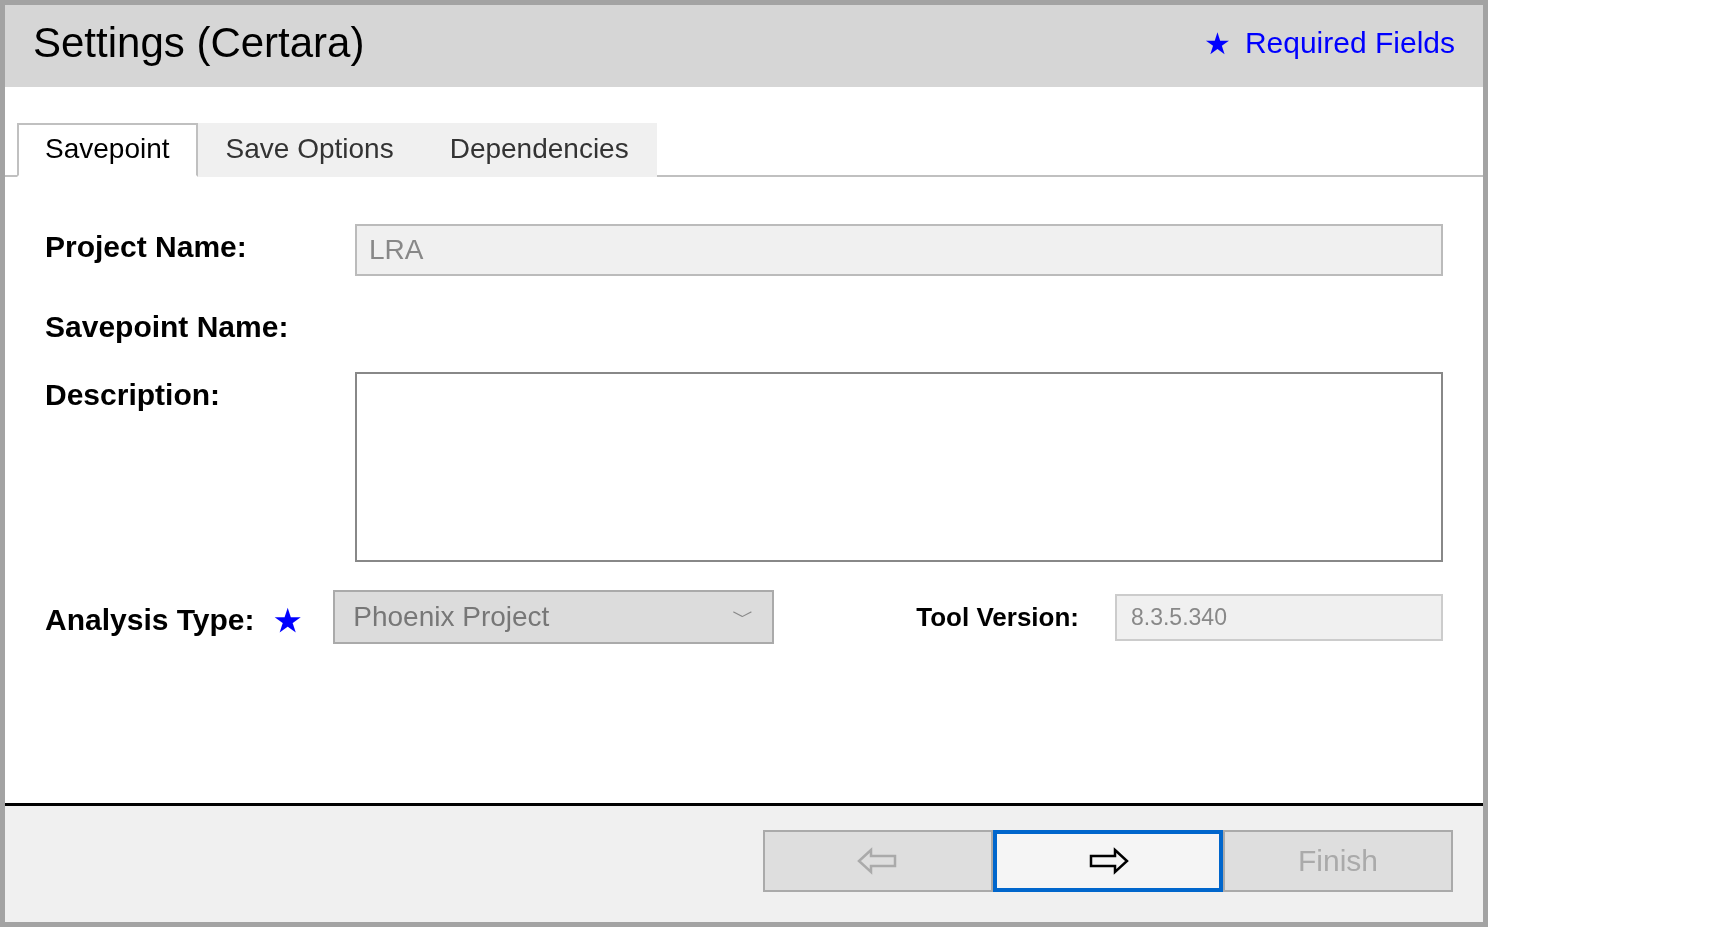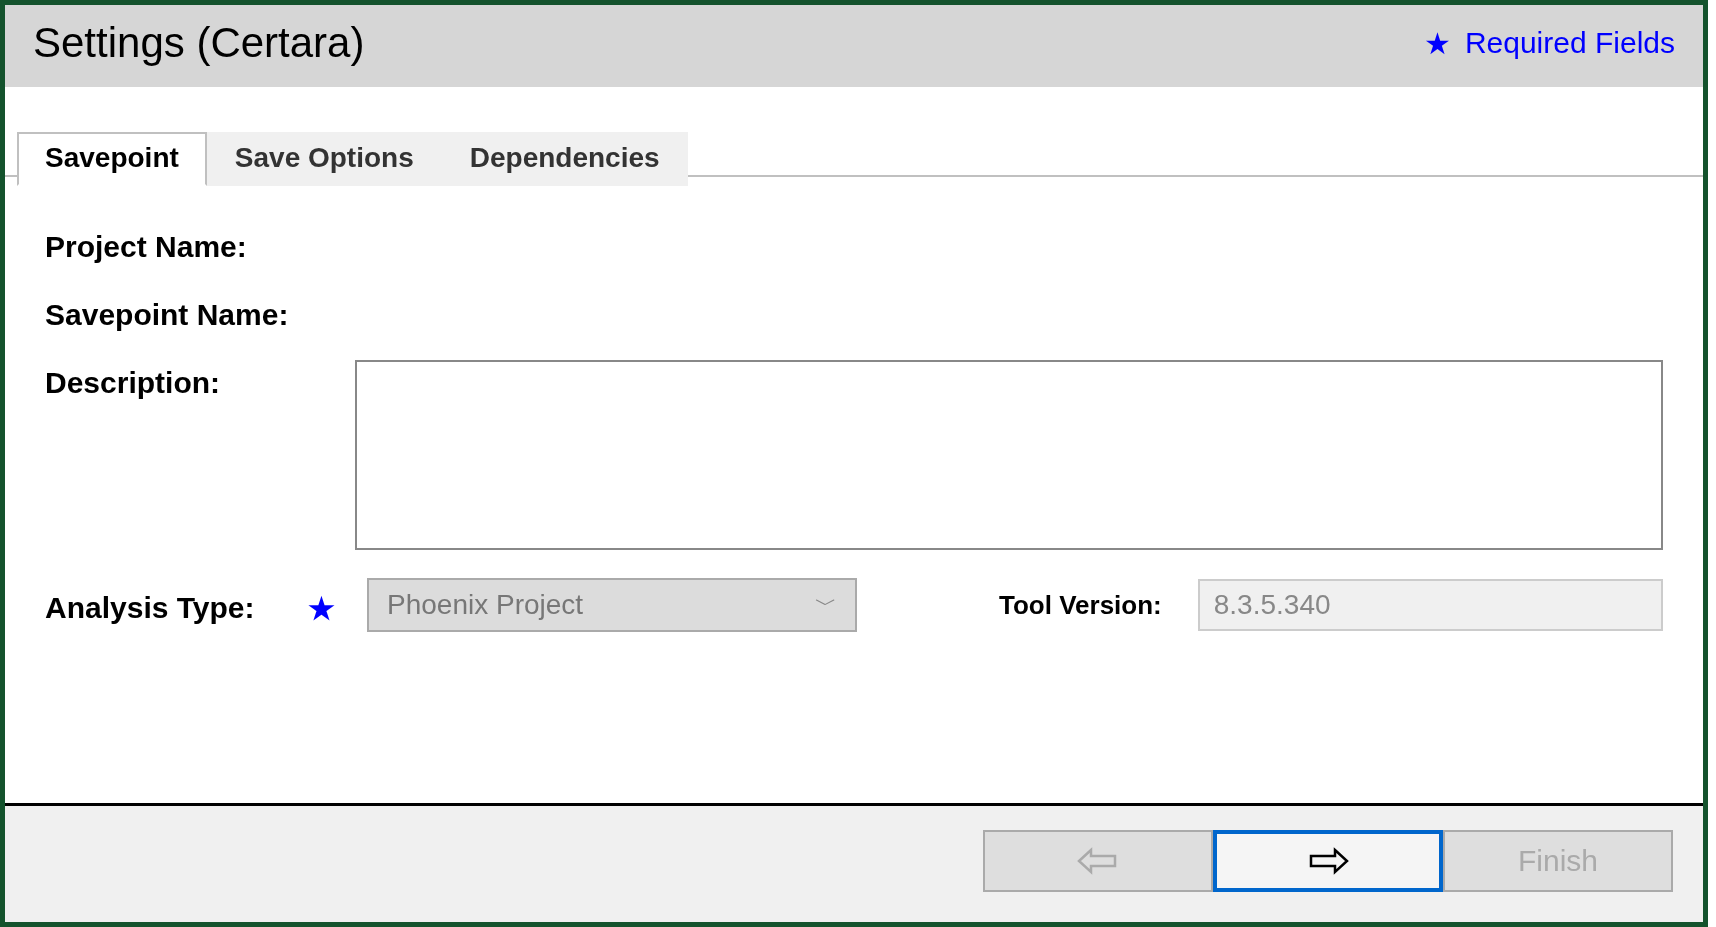--- a/index.html
+++ b/index.html
@@ -3,23 +3,23 @@
 <meta charset="utf-8">
 <style>
   * { box-sizing: border-box; }
   html, body { margin: 0; padding: 0; height: 100%; }
   body {
     font-family: "Segoe UI", Arial, sans-serif;
     background: #fff;
     color: #000;
   }
   .window {
-    width: 1708px;
+    width: 1488px;
     height: 927px;
-    border: 5px solid #14532d;
+    border: 5px solid #a3a3a3;
     display: flex;
     flex-direction: column;
     background: #0f766e;
   }
   .titlebar {
     background: #d6d6d6;
     padding: 14px 28px 20px 28px;
     display: flex;
     justify-content: space-between;
     align-items: center;
@@ -54,22 +54,21 @@
   }
   .tab {
     padding: 8px 26px 10px 26px;
     font-size: 28px;
     border: 2px solid transparent;
     border-bottom: none;
     background: #f0f0f0;
     cursor: pointer;
     color: #333;
     position: relative;
-    top: 11px;
-    font-weight: bold;
+    top: 2px;
   }
   .tab.active {
     background: #fff;
     border: 2px solid #c0c0c0;
     border-bottom: 2px solid #fff;
     color: #000;
   }
   .form-area {
     padding: 28px 40px 20px 40px;
     flex: 1;
@@ -134,21 +133,21 @@
   .combo-chevron { color: #888; font-size: 22px;}
   .tool-version-label {
     font-size: 26px;
     font-weight: 700;
     margin-left: 130px;
     margin-right: 24px;
     white-space: nowrap;
   }
   .tool-version-field {
     flex: 1;
-    font-size: 28px;
+    font-size: 23px;
     padding: 8px 14px;
     background: #f0f0f0;
     border: 2px solid #ccc;
     color: #888;
   }
   .footer {
     background: #f0f0f0;
     border-top: 3px solid #000;
     padding: 24px 30px 30px 30px;
     display: flex;
@@ -194,20 +193,21 @@
     <div class="tabs">
       <div class="tab active">Savepoint</div>
       <div class="tab">Save Options</div>
       <div class="tab">Dependencies</div>
     </div>
 
     <div class="form-area">
 
       <div class="form-row">
         <div class="form-label">Project Name:</div>
+        <input type="text" class="text-input readonly" readonly="" value="LRA" style="">
       </div>
 
       <div class="form-row">
         <div class="form-label">Savepoint Name:</div>
       </div>
 
       <div class="form-row">
         <div class="form-label">Description:</div>
         <textarea class="text-input" style=""></textarea>
       </div>

